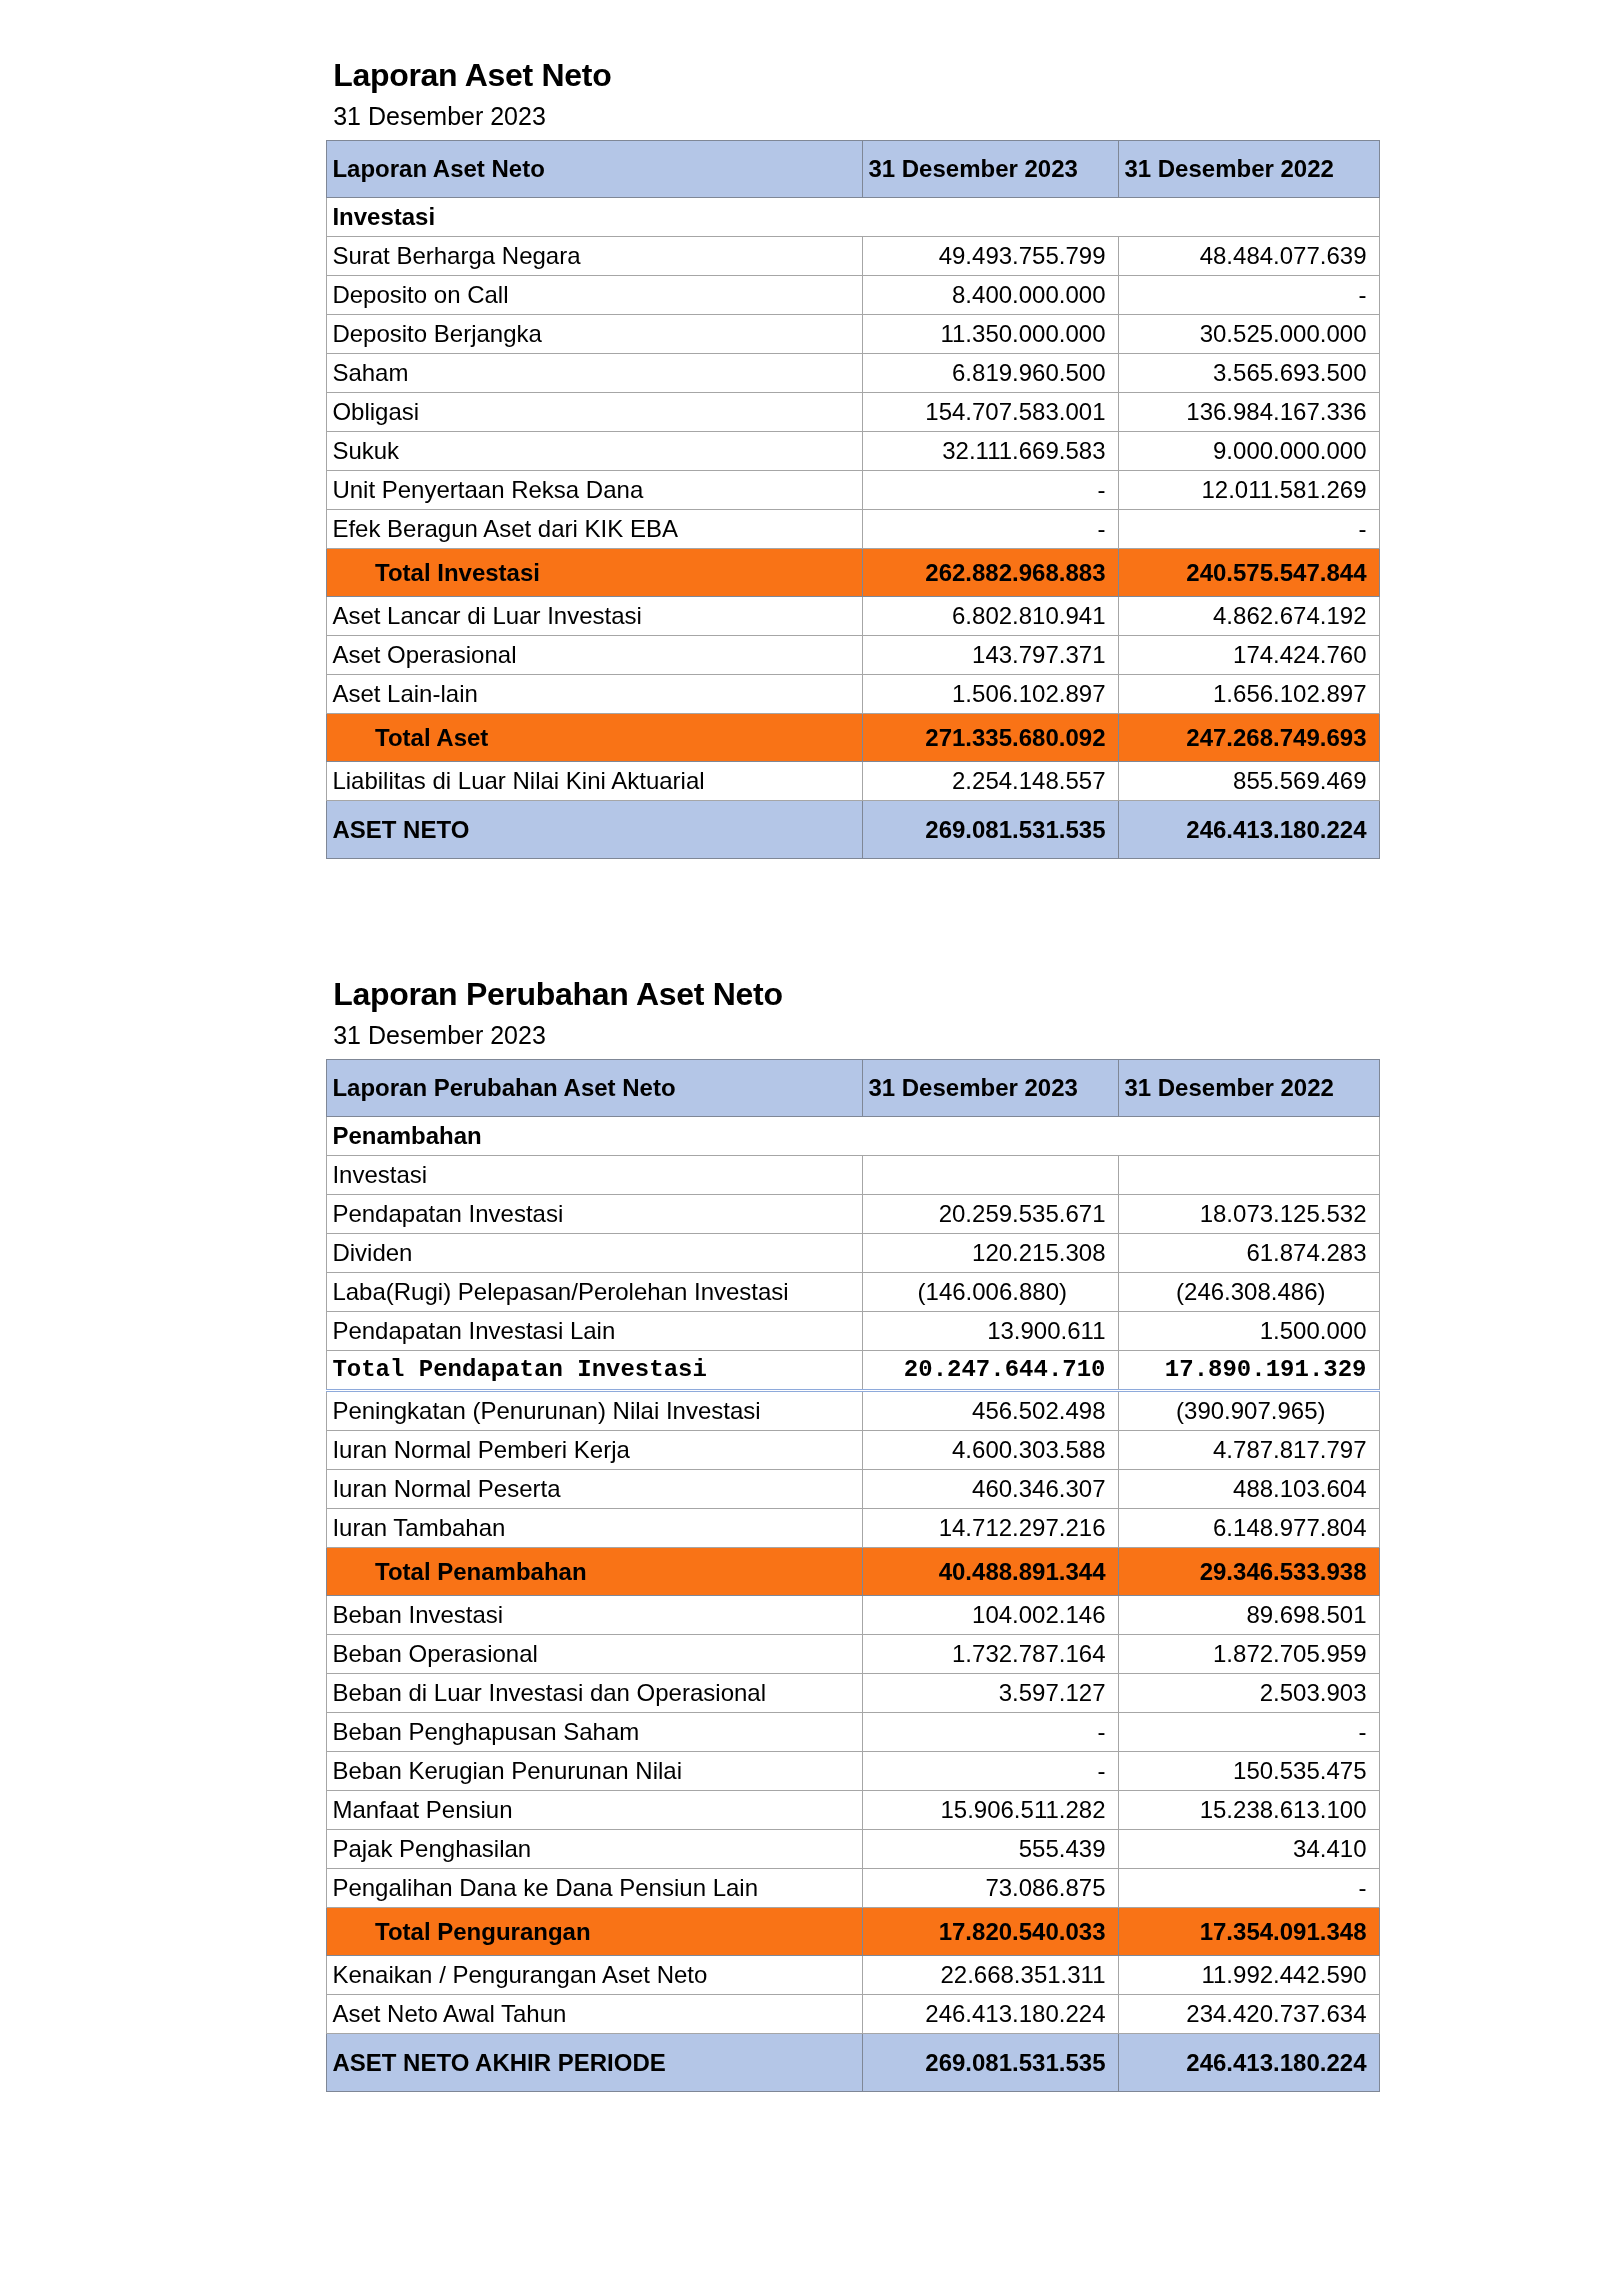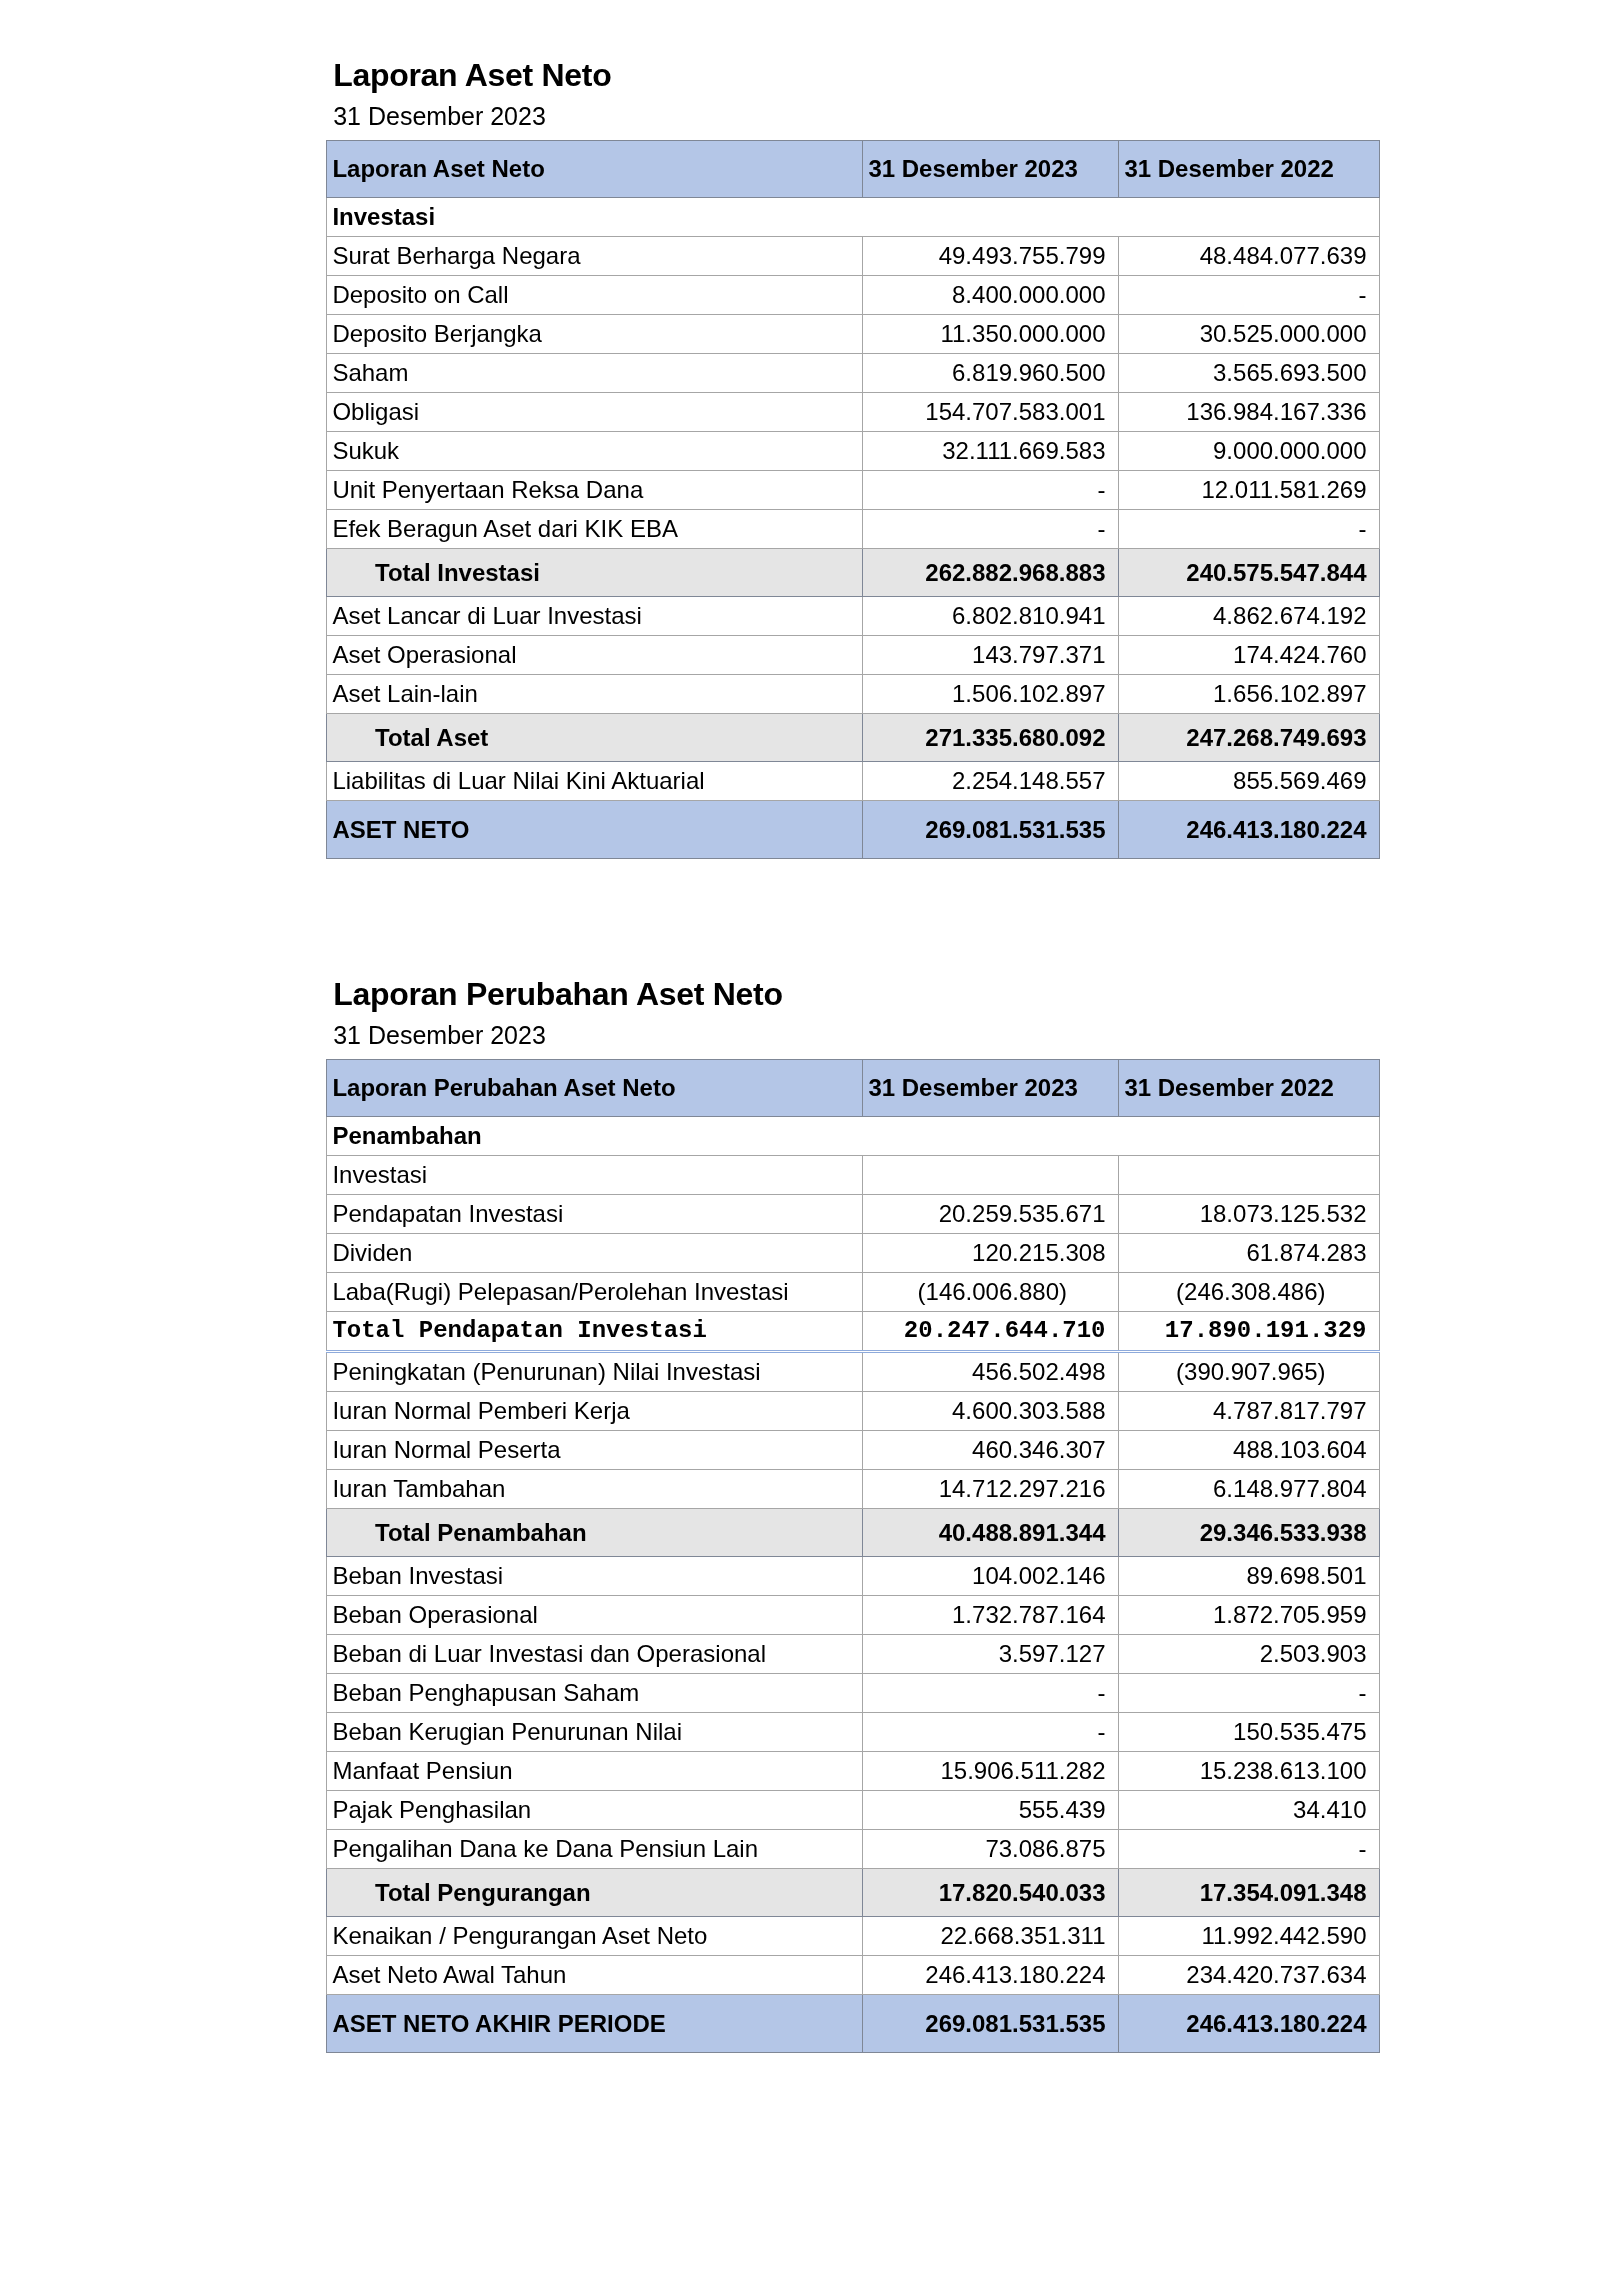--- a/index.html
+++ b/index.html
@@ -8,21 +8,21 @@
   .title { position:absolute; left:7.2px; font-size:32px; font-weight:bold; white-space:nowrap; letter-spacing:-0.3px; }
   .subtitle { position:absolute; left:7.2px; font-size:25px; white-space:nowrap; }
   table { position:absolute; left:0; border-collapse:collapse; table-layout:fixed; width:1053px; }
   col.c1 { width:536px; } col.c2 { width:256px; } col.c3 { width:261px; }
   td { border:1.3px solid #a6a6a6; padding:0 9px 0 5.4px; font-size:24px; white-space:nowrap; overflow:hidden; height:38px; line-height:38px; vertical-align:middle; }
   td.num { text-align:right; padding-right:12.5px; }
   td.num.paren { padding-right:1.8px;text-align:center; }
   tr.head td { background:#b4c6e7; font-weight:bold; height:56px; border-color:#7f8796; }
   tr.head td.num { text-align:left; padding-left:5.4px; }
   tr.section-row td { font-weight:bold; }
-  tr.total td { background:#e5e5e5; font-weight:bold; border-color:#7f8796; height:47px;padding-left:48px; }
+  tr.total td { background:#f97316; font-weight:bold; border-color:#7f8796; height:47px;padding-left:48px; }
   tr.final td { background:#b4c6e7; font-weight:bold; border-color:#7f8796; height:51px; line-height:57px; }
   tr.subtotal td { font-weight:bold; border-bottom:3.6px double #8eaadb;font-family:Liberation Mono, monospace; }
   table { border:1.3px solid #7f8796; }
 </style>
 </head>
 <body>
 
 <div class="section" style="top:0;">
   <div class="title" style="top:57px;">Laporan Aset Neto</div>
   <div class="subtitle" style="top:102px;">31 Desember 2023</div>
@@ -151,20 +151,25 @@
         <tr class="item">
           <td>Dividen</td>
           <td class="num">120.215.308</td>
           <td class="num">61.874.283</td>
         </tr>
         <tr class="item">
           <td>Laba(Rugi) Pelepasan/Perolehan Investasi</td>
           <td class="num paren">(146.006.880)</td>
           <td class="num paren">(246.308.486)</td>
         </tr>
+        <tr class="item">
+          <td>Pendapatan Investasi Lain</td>
+          <td class="num">13.900.611</td>
+          <td class="num">1.500.000</td>
+        </tr>
         <tr class="subtotal">
           <td>Total Pendapatan Investasi</td>
           <td class="num">20.247.644.710</td>
           <td class="num">17.890.191.329</td>
         </tr>
         <tr class="item">
           <td>Peningkatan (Penurunan) Nilai Investasi</td>
           <td class="num">456.502.498</td>
           <td class="num paren">(390.907.965)</td>
         </tr>

